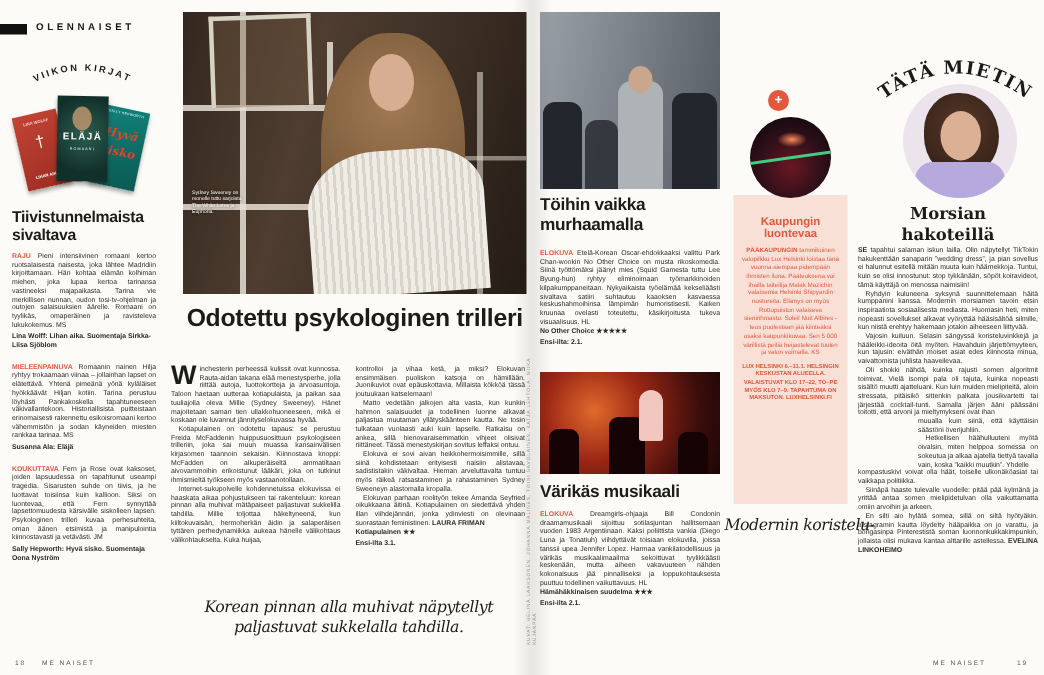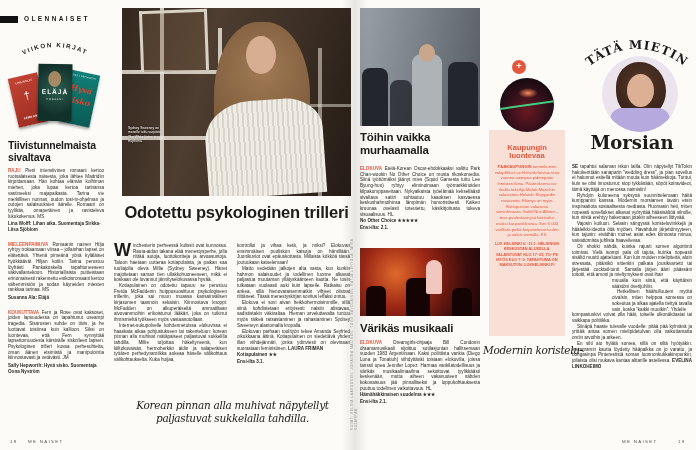--- a/index.html
+++ b/index.html
@@ -59,21 +59,21 @@
   #city-title{font-size:7.6px;line-height:8.4px;font-weight:bold;color:#e4573d;margin-bottom:3px;}
   #city-text{font-size:4.2px;line-height:5.7px;color:#e4573d;text-align:center;}
   #city-info{font-size:3.9px;line-height:5.3px;color:#e4573d;font-weight:bold;margin-top:3px;text-transform:uppercase;}
   #pull-quote-2{left:468px;top:344px;width:130px;text-align:center;font-size:10.5px;line-height:13px;letter-spacing:-0.3px;z-index:5;}
   
   #arc-mietin{left:574px;top:24px;}
   #circle-portrait{left:602px;top:56px;width:76px;height:76px;border-radius:50%;background:#ebe4ec;overflow:hidden;}
   .hair{position:absolute;left:14px;top:6px;width:50px;height:56px;background:radial-gradient(circle at 50% 40%,#57392a 0%,#3a241a 70%);border-radius:46% 54% 50% 50%;}
   .face{position:absolute;left:25px;top:18px;width:27px;height:33px;background:#dcb094;border-radius:50%;}
   .shirt{position:absolute;left:8px;top:52px;width:60px;height:26px;background:#b6a9de;border-radius:12px 12px 0 0;}
-  #headline-column{left:572px;top:136px;width:120px;text-align:center;font-family:"DejaVu Serif",serif;font-weight:bold;font-size:18px;line-height:13.5px;color:#1c1c1a;}
+  #headline-column{left:572px;top:136px;width:120px;text-align:center;font-family:"DejaVu Serif",serif;font-weight:bold;font-size:11px;line-height:13.5px;color:#1c1c1a;}
   #column-body{left:572px;top:164px;width:120px;}
   .ind{margin-left:40px;}
   
   #footer-left-num{left:10px;top:439px;}
   #footer-left-name{left:28px;top:439px;}
   #footer-right-name{left:622px;top:439px;}
   #footer-right-num{left:678px;top:439px;}
 </style>
 </head>
 <body>
@@ -212,20 +212,21 @@
       <textPath href="#arcpath2" startOffset="50%">TÄTÄ MIETIN</textPath>
     </text>
   </svg>
   <div class="abs" id="circle-portrait">
     <div class="hair"></div>
     <div class="face"></div>
     <div class="shirt"></div>
   </div>
   <div class="abs" id="headline-column">
     <div>Morsian</div>
+    <div>hakoteillä</div>
   </div>
   <div class="abs body-txt" id="column-body">
     <p><span class="by">SE</span> <span>tapahtui salaman iskun lailla. Olin näpytellyt TikTokin hakukenttään sanaparin ”wedding dress”, ja pian sovellus ei halunnut esitellä mitään muuta kuin häämekkoja. Tuntui, kuin se olisi innostunut: stop tykkänään, söpöt koiravideot, tämä käyttäjä on menossa naimisiin!</span></p>
     <p class="ti">Ryhdyin kuluneena syksynä suunnittelemaan häitä kumppanini kanssa. Modernin morsiamen tavoin etsin inspiraatiota sosiaalisesta mediasta. Huomasin heti, miten nopeasti sovellukset alkavat vyöryttää hääsisältöä silmille, kun niistä erehtyy hakemaan jotakin aiheeseen liittyvää.</p>
     <p class="ti">Vajosin kuiluun. Selasin sängyssä koristeluvinkkejä ja hääleikki-ideoita öitä myöten. Havahduin järjettömyyteen, kun tajusin: eiväthän moiset asiat edes kiinnosta minua, vaivattomista juhlista haaveilevaa.</p>
     <p class="ti">Oli shokki nähdä, kuinka rajusti somen algoritmit toimivat. Vielä isompi pala oli tajuta, kuinka nopeasti sisältö muutti ajatteluani. Kun luin muiden mielipiteitä, aloin stressata, pitäisikö sittenkin palkata jousikvartetti tai järjestää cocktail-tunti. Samalla järjen ääni päässäni toitotti, että arvoni ja mieltymykseni ovat ihan</p>
     <p class="ind">muualla kuin siinä, että käyttäisin säästöni överijuhliin.</p>
     <p class="ind ti">Hetkellisen häähulluuteni myötä oivalsin, miten helppoa somessa on sokeutua ja alkaa ajatella tiettyä tavalla vain, koska ”kaikki muutkin”. Yhdelle</p>
     <p>kompastuskivi voivat olla häät, toiselle ulkonäköasiat tai vaikkapa politiikka.</p>
     <p class="ti">Siinäpä haaste tulevalle vuodelle: pitää pää kylmänä ja yrittää antaa somen mielipidetulvan olla vaikuttamatta omiin arvoihin ja arkeen.</p>

